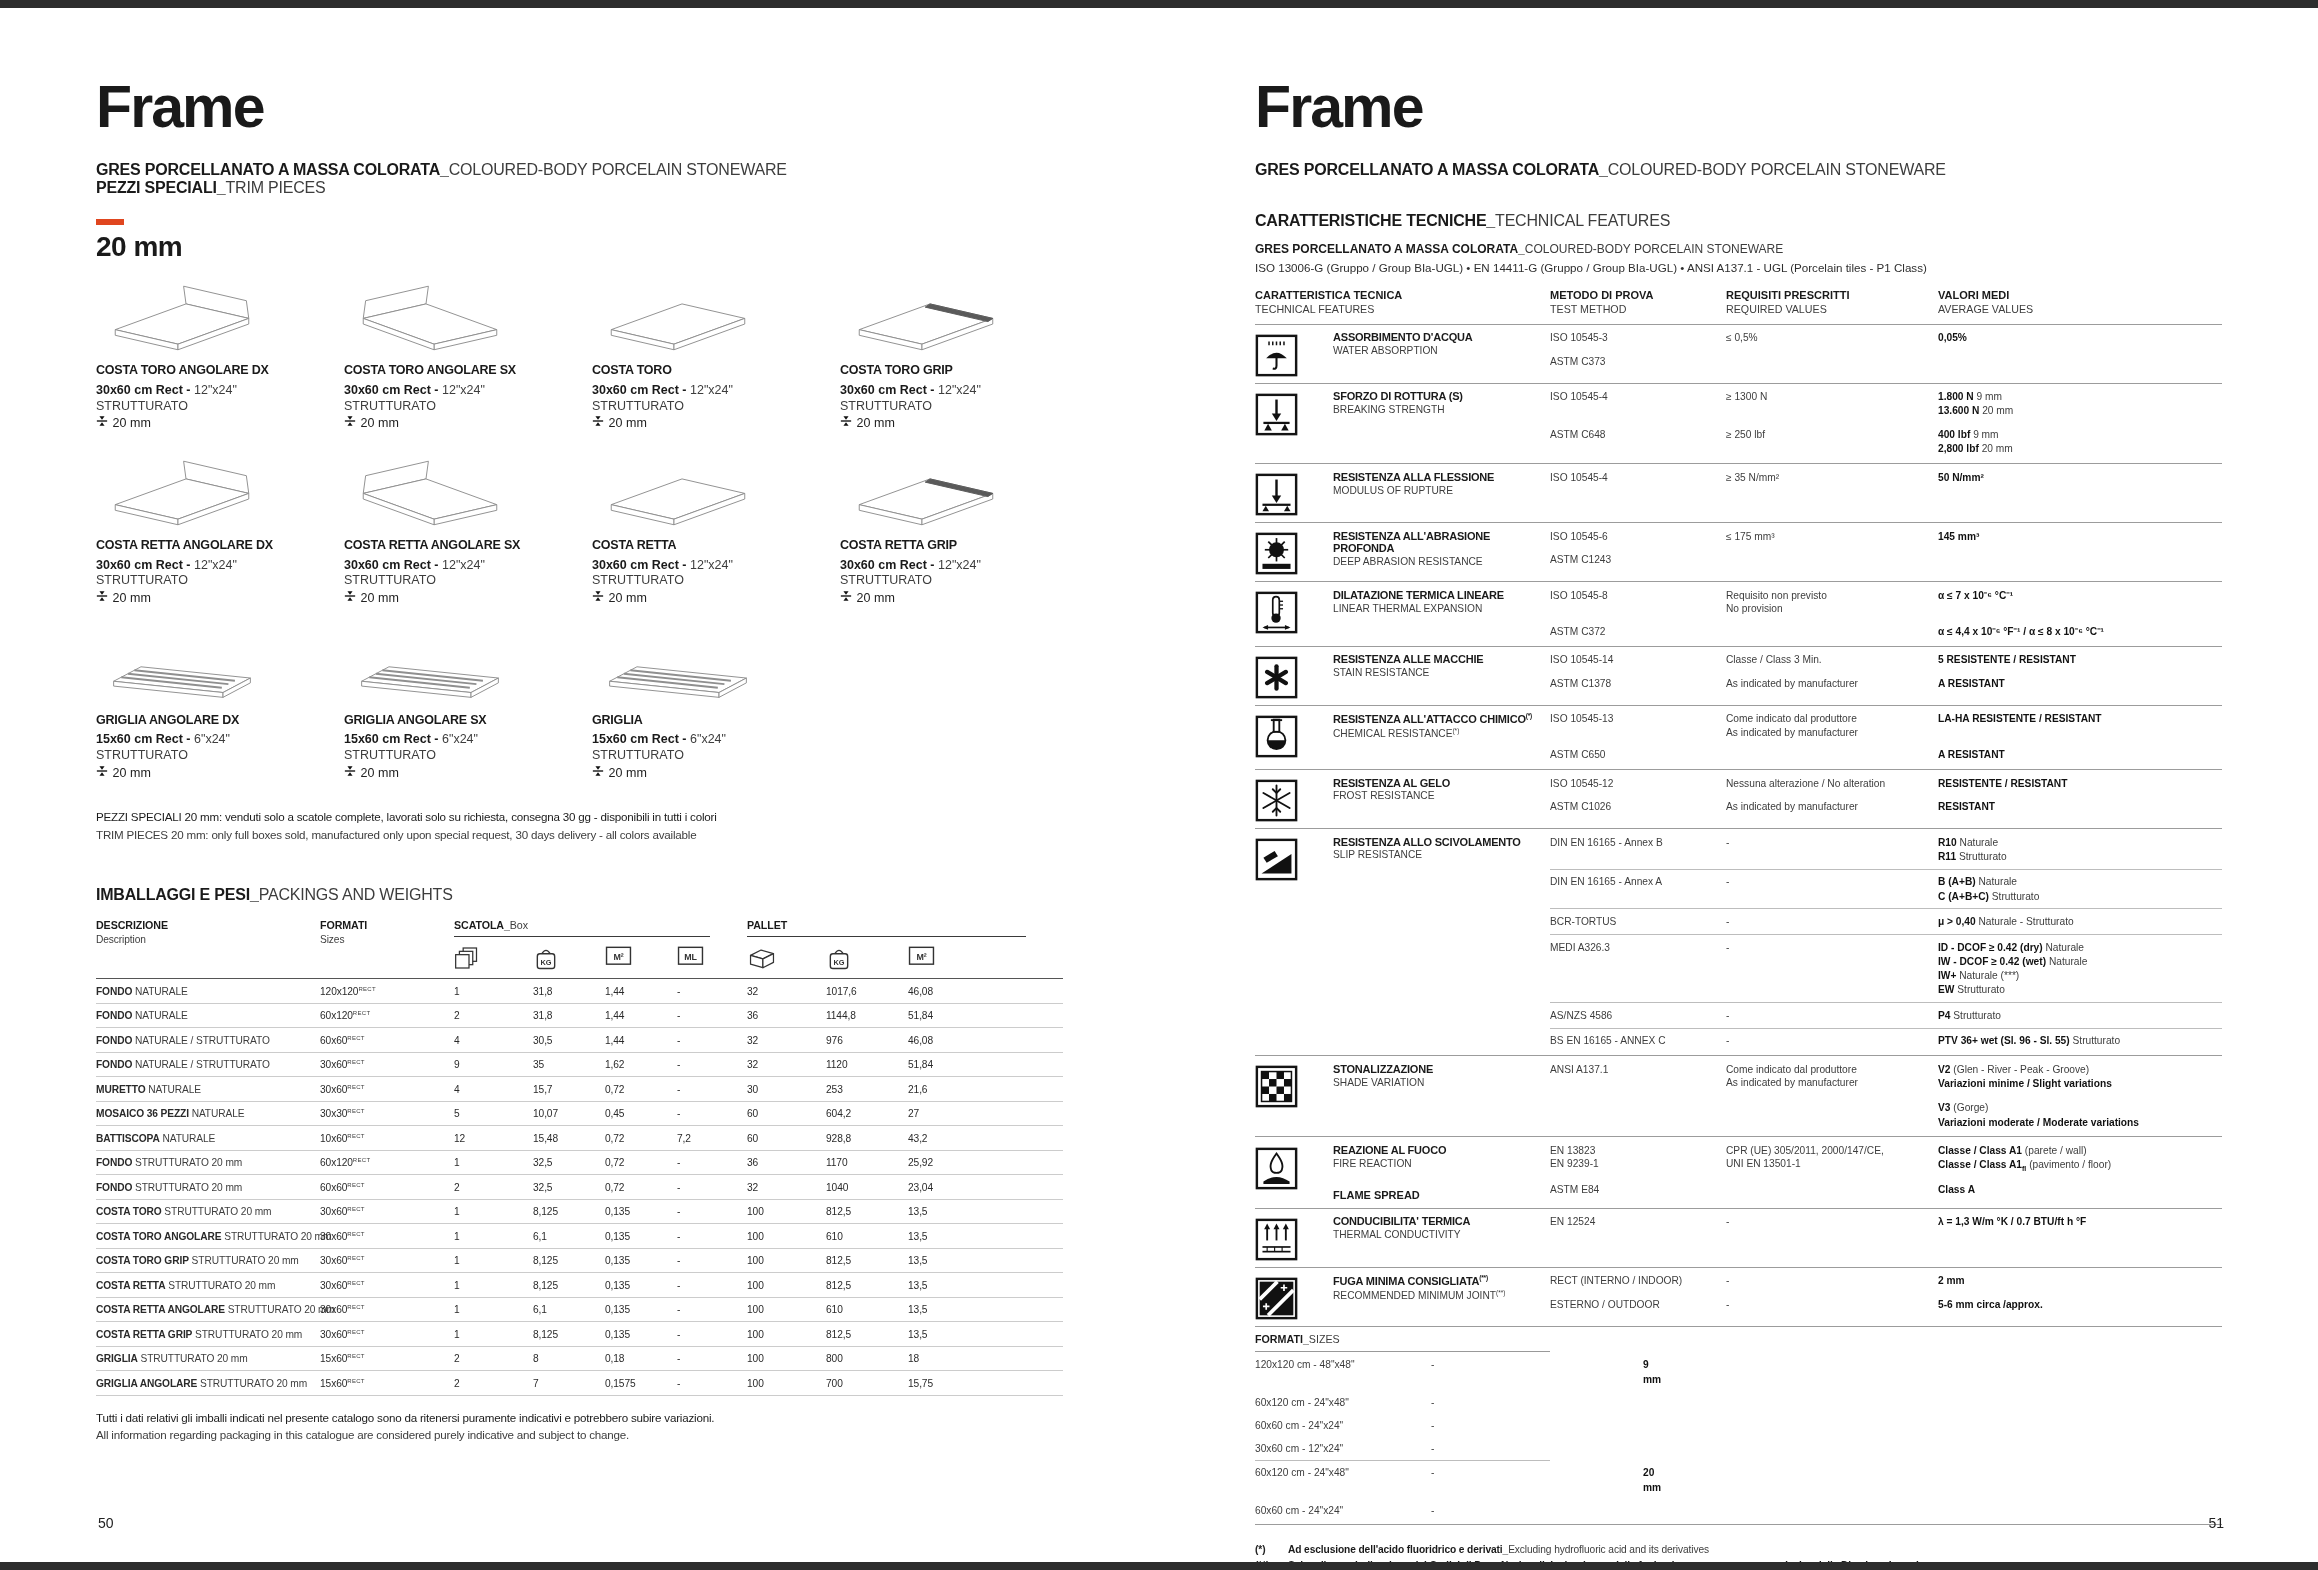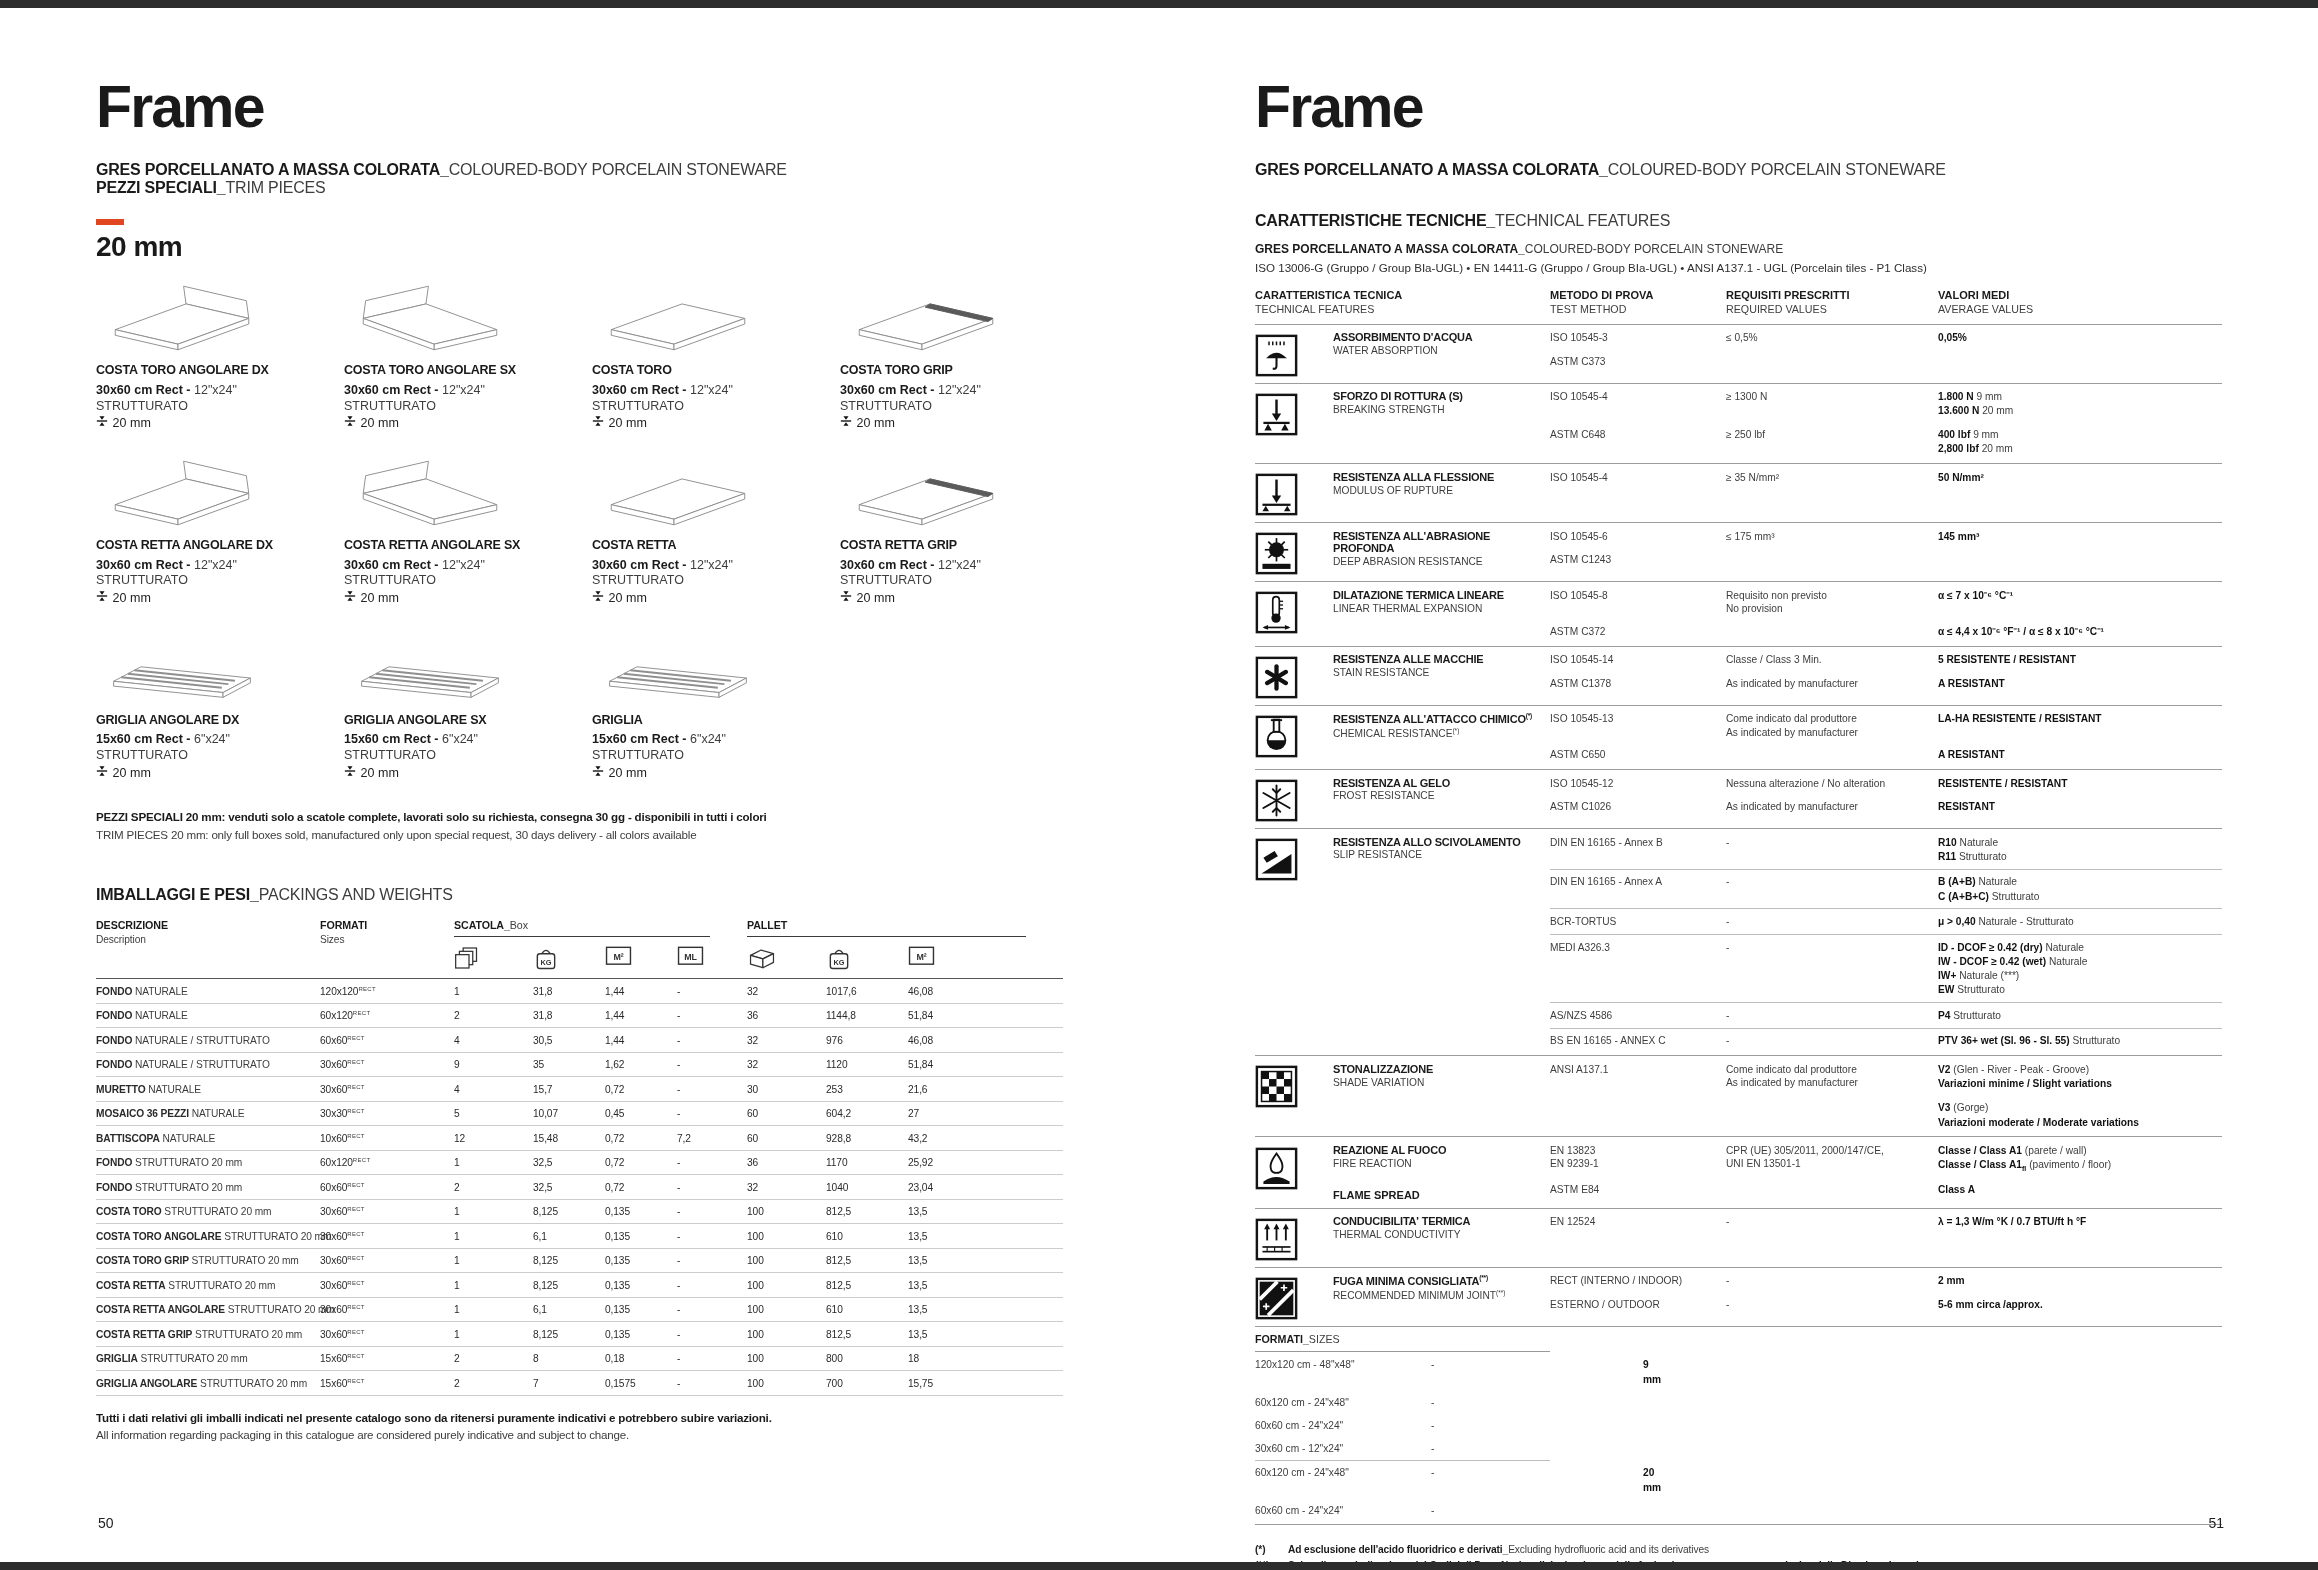--- a/index.html
+++ b/index.html
@@ -24,21 +24,21 @@
   .trim-row{display:grid;grid-template-columns:repeat(4,232px);column-gap:16px;margin-bottom:28px}
   .trim-cell .art{height:74px}
   .trim-cell .art svg{width:172px;height:74px}
   .trim-name{font-size:12.5px;font-weight:bold;margin-top:5.6px;letter-spacing:-0.2px}
   .trim-size{font-size:12.5px;margin-top:5.6px}
   .trim-size .b{font-weight:bold}
   .trim-size .n{color:#3d3d3d}
   .trim-fin{font-size:12.5px;color:#3d3d3d;margin-top:1.9px}
   .trim-th{font-size:12.5px;color:#222;margin-top:2.8px;display:flex;align-items:center;gap:4.6px}
   .note{margin-top:13px;font-size:11.6px;line-height:1.5;letter-spacing:-0.2px}
-  .note .b{font-weight:bold;display:block}
+  .note .b{font-weight:normal;display:block}
   .note .n{color:#3d3d3d;display:block}
   
   .pack-table{margin-top:15px;width:967px;font-size:10.2px;letter-spacing:-0.1px}
   .ph{display:grid;grid-template-columns:224px 134px 293px auto;border-bottom:0.9px solid #555;padding-bottom:0}
   .hlab .b{font-weight:bold;display:block;font-size:10.7px}
   .hlab .n{color:#3d3d3d;display:block;margin-top:2.8px}
   .hgroup .glab{font-size:10.7px;padding-bottom:5.6px;border-bottom:0.9px solid #3a3a3a;margin-right:37px}
   .hgroup .glab .b{font-weight:bold}
   .hgroup .glab .n{color:#3d3d3d}
   .gicons{display:grid;padding:8.3px 0 6.5px}

